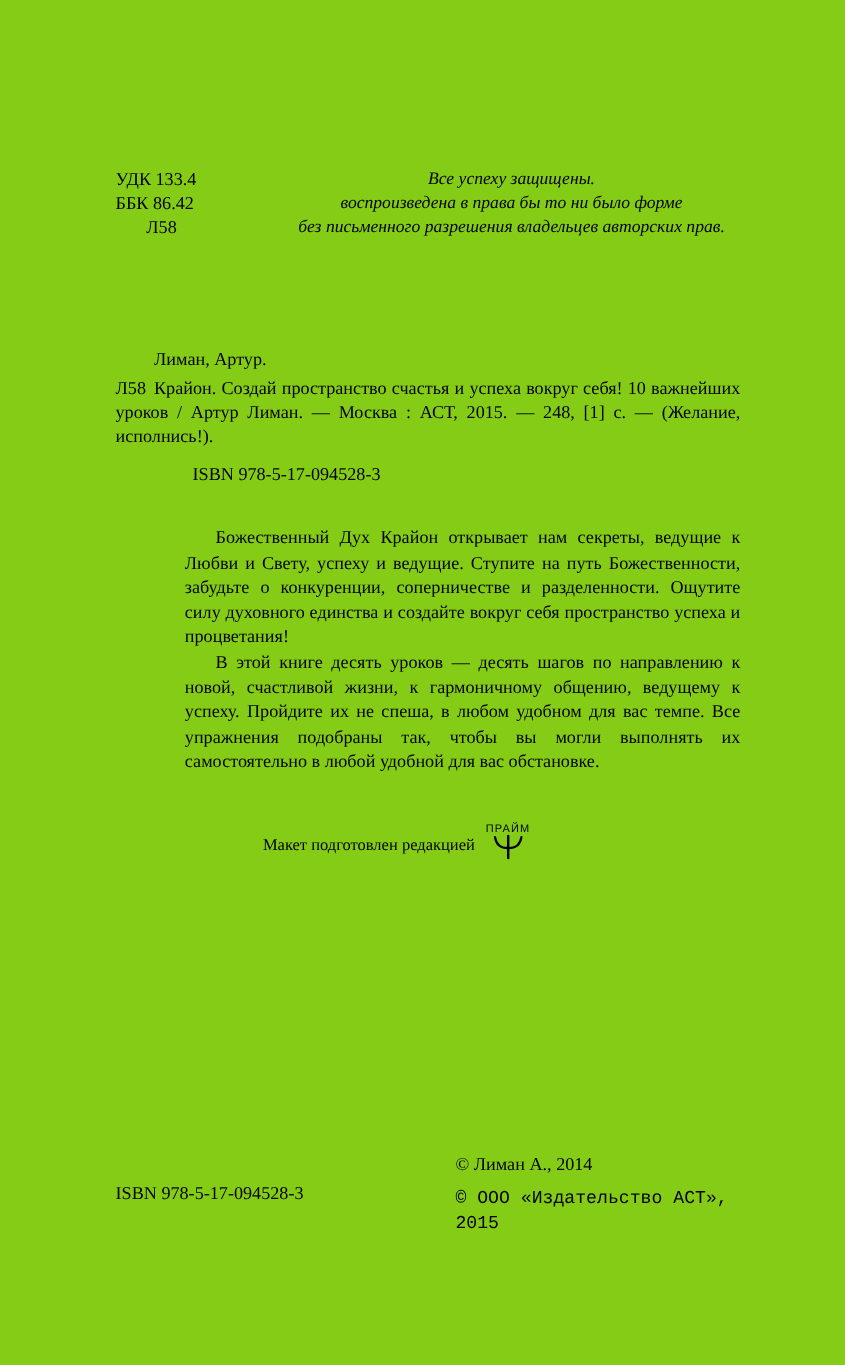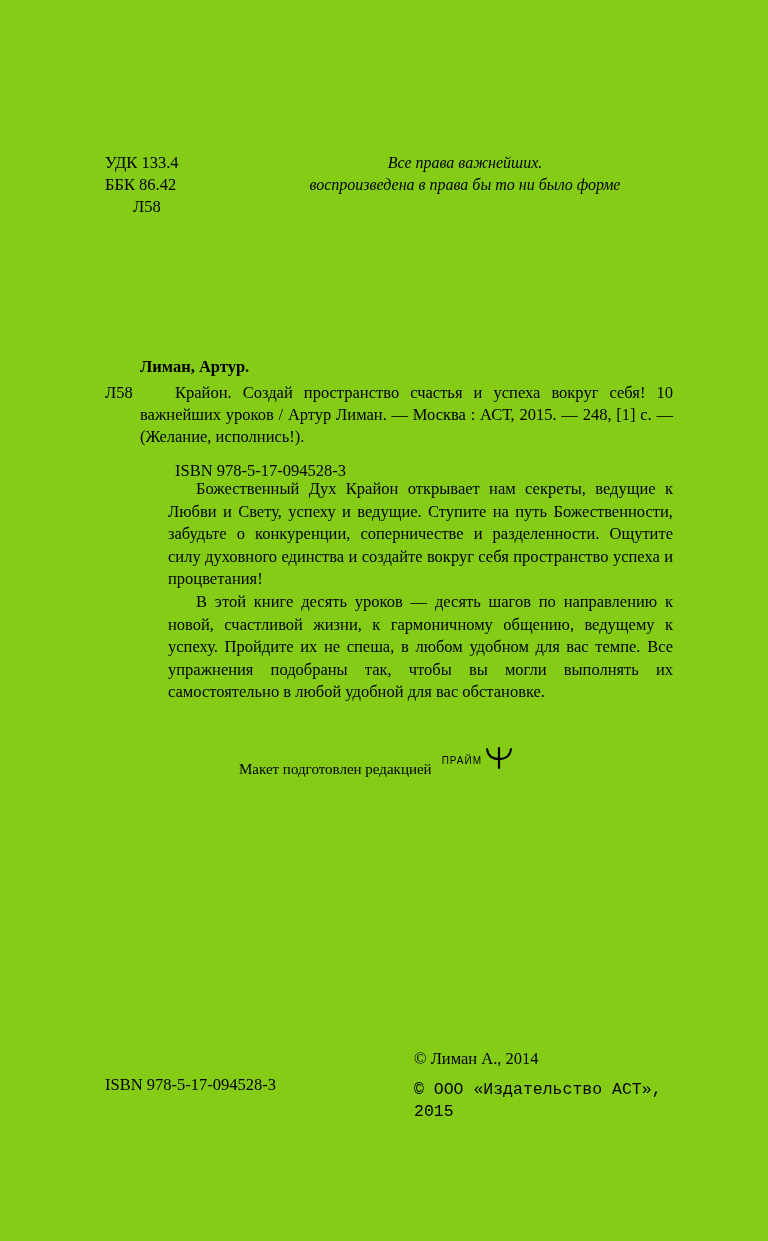--- a/index.html
+++ b/index.html
@@ -46,34 +46,32 @@
   .bib-block {
     position: absolute;
     top: 316px;
     left: 105px;
     width: 568px;
     font-size: 16.5px;
     line-height: 22px;
   }
   .bib-author {
     margin-left: 35px;
-    font-weight: bold;
-    margin-top: 40px;
+    font-weight: normal;
   }
   .bib-entry-wrap {
     position: relative;
     margin-top: 4px;
   }
   .bib-l58 {
     position: absolute;
     left: 0;
     top: 0;
   }
   .bib-entry {
-    margin-left: 35px;
     text-indent: 35px;
     text-align: justify;
   }
   .bib-isbn {
     margin-left: 70px;
     margin-top: 12px;
   }
 
   
   .annotation {
@@ -100,21 +98,21 @@
   }
   .credit-text {
     font-size: 15px;
     line-height: 22px;
     padding-top: 10px;
     text-align: right;
   }
   .prime-logo {
     margin-left: 10px;
     display: flex;
-    flex-direction: row;
+    flex-direction: column;
     align-items: center;
   }
   .prime-word {
     font-family: "Liberation Sans", sans-serif;
     font-size: 10px;
     letter-spacing: 1px;
     line-height: 12px;
   }
   .prime-glyph {
     margin-top: -2px;
@@ -154,22 +152,23 @@
 
 <div class="page">
 
   <div class="codes">
     <div>УДК  133.4</div>
     <div>ББК  86.42</div>
     <div class="code-l58">Л58</div>
   </div>
 
   <div class="rights">
-    <div>Все права важнейших.</div>
+    <div>Все успеху защищены.</div>
     <div>воспроизведена в права бы то ни было форме</div>
+    <div>без письменного разрешения владельцев авторских прав.</div>
   </div>
 
   <div class="bib-block">
     <div class="bib-author">Лиман, Артур.</div>
     <div class="bib-entry-wrap">
       <span class="bib-l58">Л58</span>
       <div class="bib-entry">Крайон. Создай пространство счастья и успеха вокруг себя! 10 важнейших уроков / Артур Лиман. — Москва : АСТ, 2015. — 248, [1] с. — (Желание, исполнись!).</div>
     </div>
     <div class="bib-isbn">ISBN 978-5-17-094528-3</div>
   </div>

